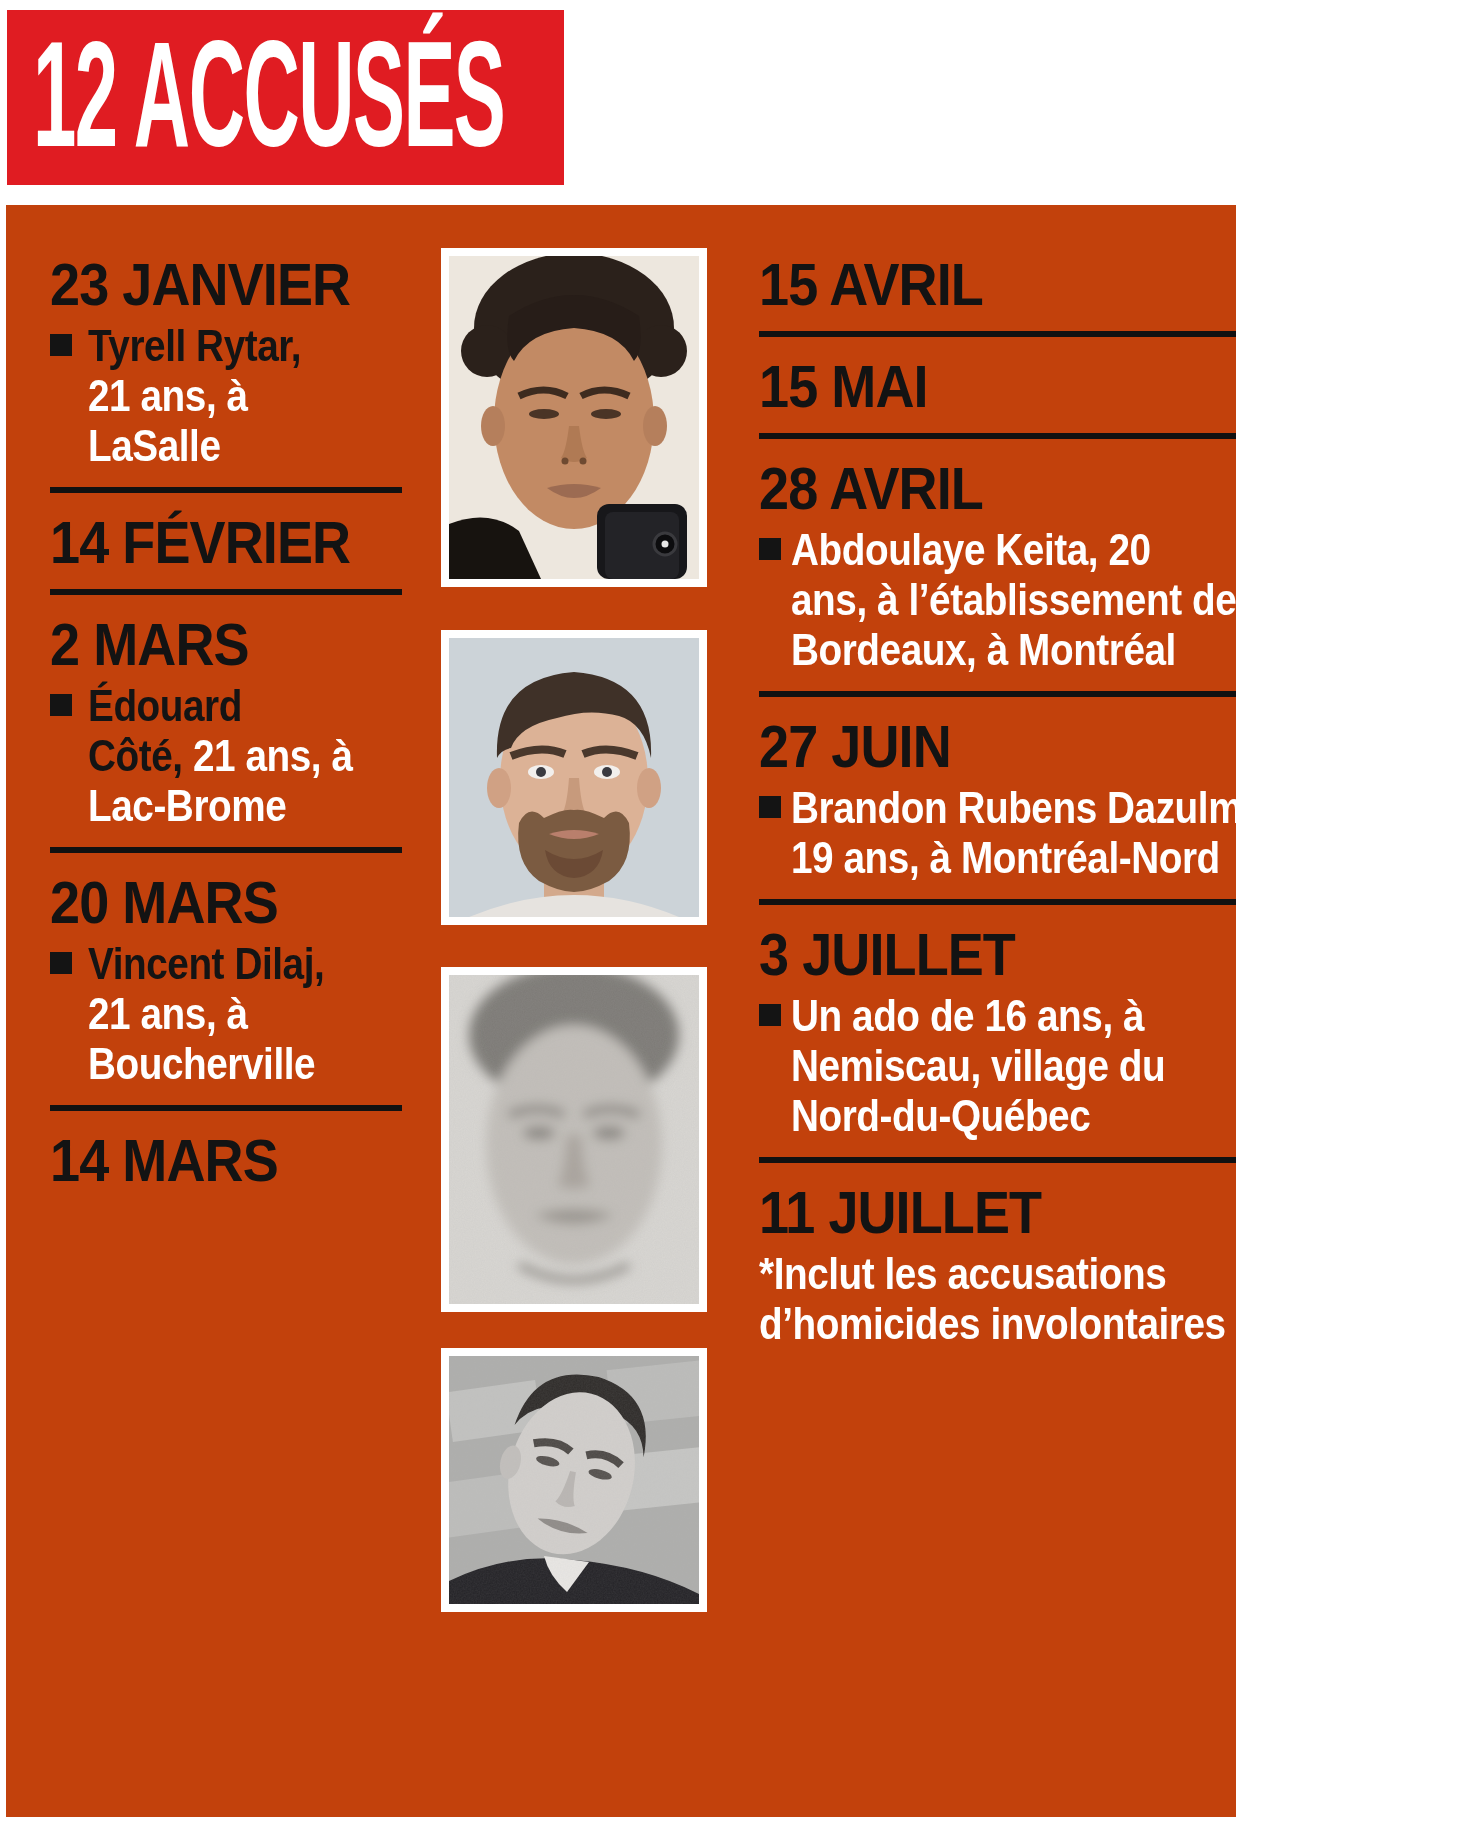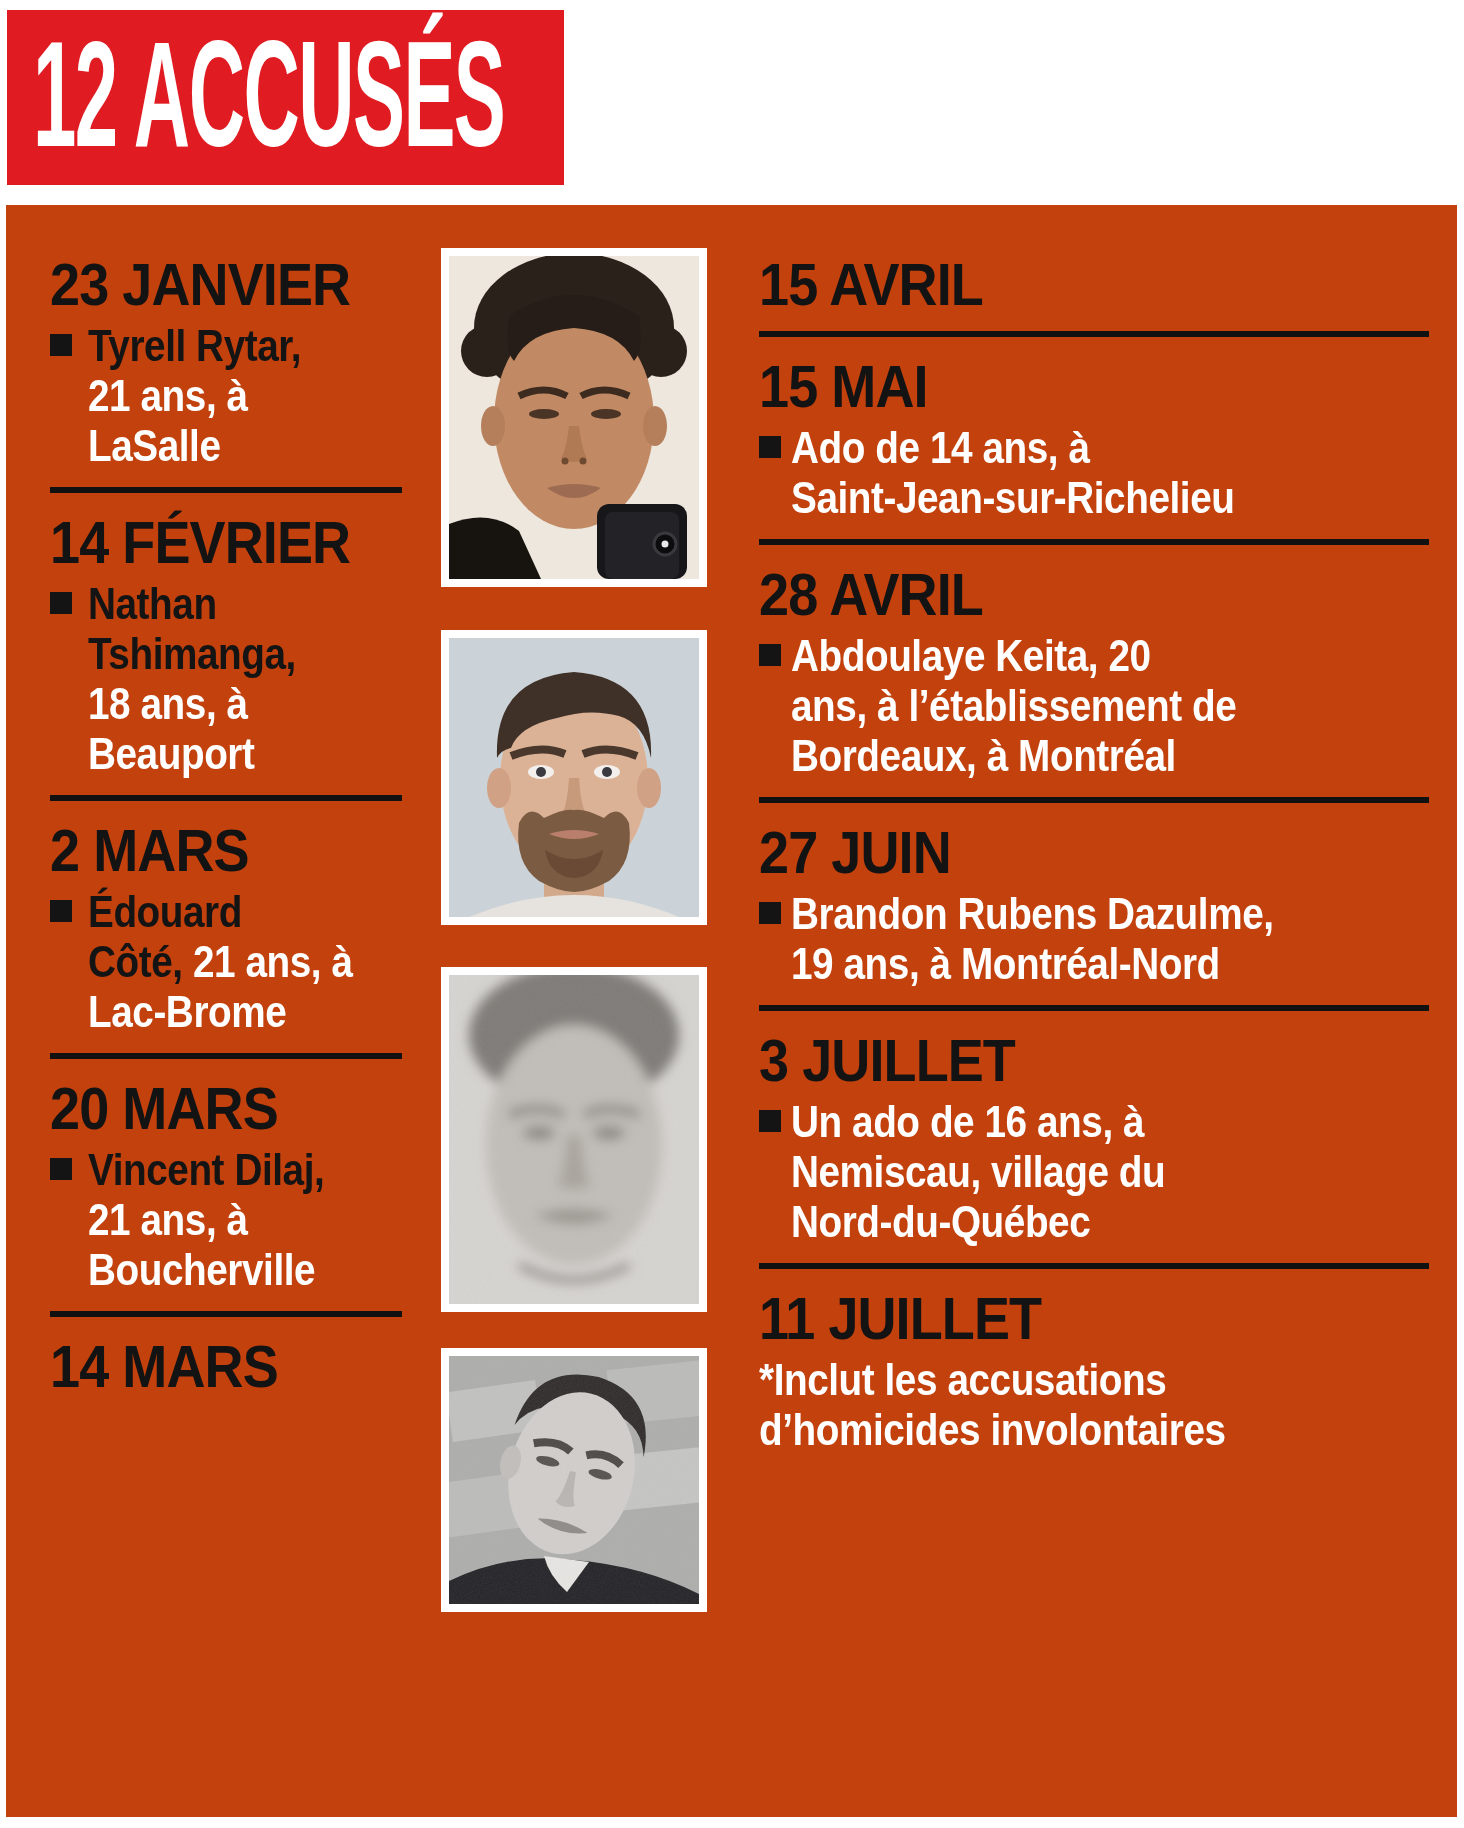--- a/index.html
+++ b/index.html
@@ -1,16 +1,16 @@
 <!DOCTYPE html>
 <html><head>
 <meta charset="utf-8">
 <style>
   html,body{margin:0;padding:0;background:#ffffff;}
-  .page{position:relative;width:1464px;height:1828px;background:#ffffff;overflow:hidden;
+  .page{position:relative;width:1236px;height:1828px;background:#ffffff;overflow:hidden;
         font-family:"Liberation Sans","DejaVu Sans",sans-serif;font-weight:700;}
   .banner{position:absolute;left:7px;top:10px;width:557px;height:175px;background:#e01c22;}
   .banner .title{position:absolute;left:26px;top:-6px;color:#ffffff;font-size:150px;line-height:180px;
         letter-spacing:-3px;transform:scaleX(0.52);transform-origin:left center;white-space:nowrap;}
   .panel{position:absolute;left:6px;top:205px;width:1451px;height:1612px;background:#c2410c;}
   .col{position:absolute;top:50px;}
   .col-left{left:44px;width:400px;}
   .col-right{left:753px;width:700px;}
   .date-heading{color:#131313;font-size:60px;line-height:60px;margin:0 0 6px 0;letter-spacing:-1px;
         transform:scaleX(0.9);transform-origin:left top;white-space:nowrap;}
@@ -48,27 +48,20 @@
     <div class="col col-left" id="col-left">
         <div class="date-heading">23 JANVIER</div>
         <div class="entry-item">
           <span class="bullet"></span>
           <div class="line"><span class="t-dark">Tyrell Rytar,</span></div>
           <div class="line"><span class="t-light">21 ans, à</span></div>
           <div class="line"><span class="t-light">LaSalle</span></div>
         </div>
         <div class="divider"></div>
         <div class="date-heading">14 FÉVRIER</div>
-        <div class="entry-item">
-          <span class="bullet"></span>
-          <div class="line"><span class="t-dark">Nathan</span></div>
-          <div class="line"><span class="t-dark">Tshimanga,</span></div>
-          <div class="line"><span class="t-light">18 ans, à</span></div>
-          <div class="line"><span class="t-light">Beauport</span></div>
-        </div>
         <div class="divider"></div>
         <div class="date-heading">2 MARS</div>
         <div class="entry-item">
           <span class="bullet"></span>
           <div class="line"><span class="t-dark">Édouard</span></div>
           <div class="line"><span class="t-dark">Côté,</span><span class="t-light"> 21 ans, à</span></div>
           <div class="line"><span class="t-light">Lac-Brome</span></div>
         </div>
         <div class="divider"></div>
         <div class="date-heading">20 MARS</div>
@@ -184,25 +177,20 @@
         <path d="M0 248 L0 225 Q60 196 125 204 Q195 210 250 238 L250 248 Z" fill="#232226"></path>
         <path d="M95 200 L140 206 L118 236 Q100 220 95 200 Z" fill="#e9e7e4"></path>
         <rect x="0" y="0" width="250" height="248" filter="url(#g4)" opacity="0.45"></rect>
       </svg>
     </div>
 
     <div class="col col-right" id="col-right">
         <div class="date-heading">15 AVRIL</div>
         <div class="divider"></div>
         <div class="date-heading">15 MAI</div>
-        <div class="entry-item">
-          <span class="bullet"></span>
-          <div class="line"><span class="t-light">Ado de 14 ans, à</span></div>
-          <div class="line"><span class="t-light">Saint-Jean-sur-Richelieu</span></div>
-        </div>
         <div class="divider"></div>
         <div class="date-heading">28 AVRIL</div>
         <div class="entry-item">
           <span class="bullet"></span>
           <div class="line"><span class="t-light">Abdoulaye Keita, 20</span></div>
           <div class="line"><span class="t-light">ans, à l’établissement de</span></div>
           <div class="line"><span class="t-light">Bordeaux, à Montréal</span></div>
         </div>
         <div class="divider"></div>
         <div class="date-heading">27 JUIN</div>

